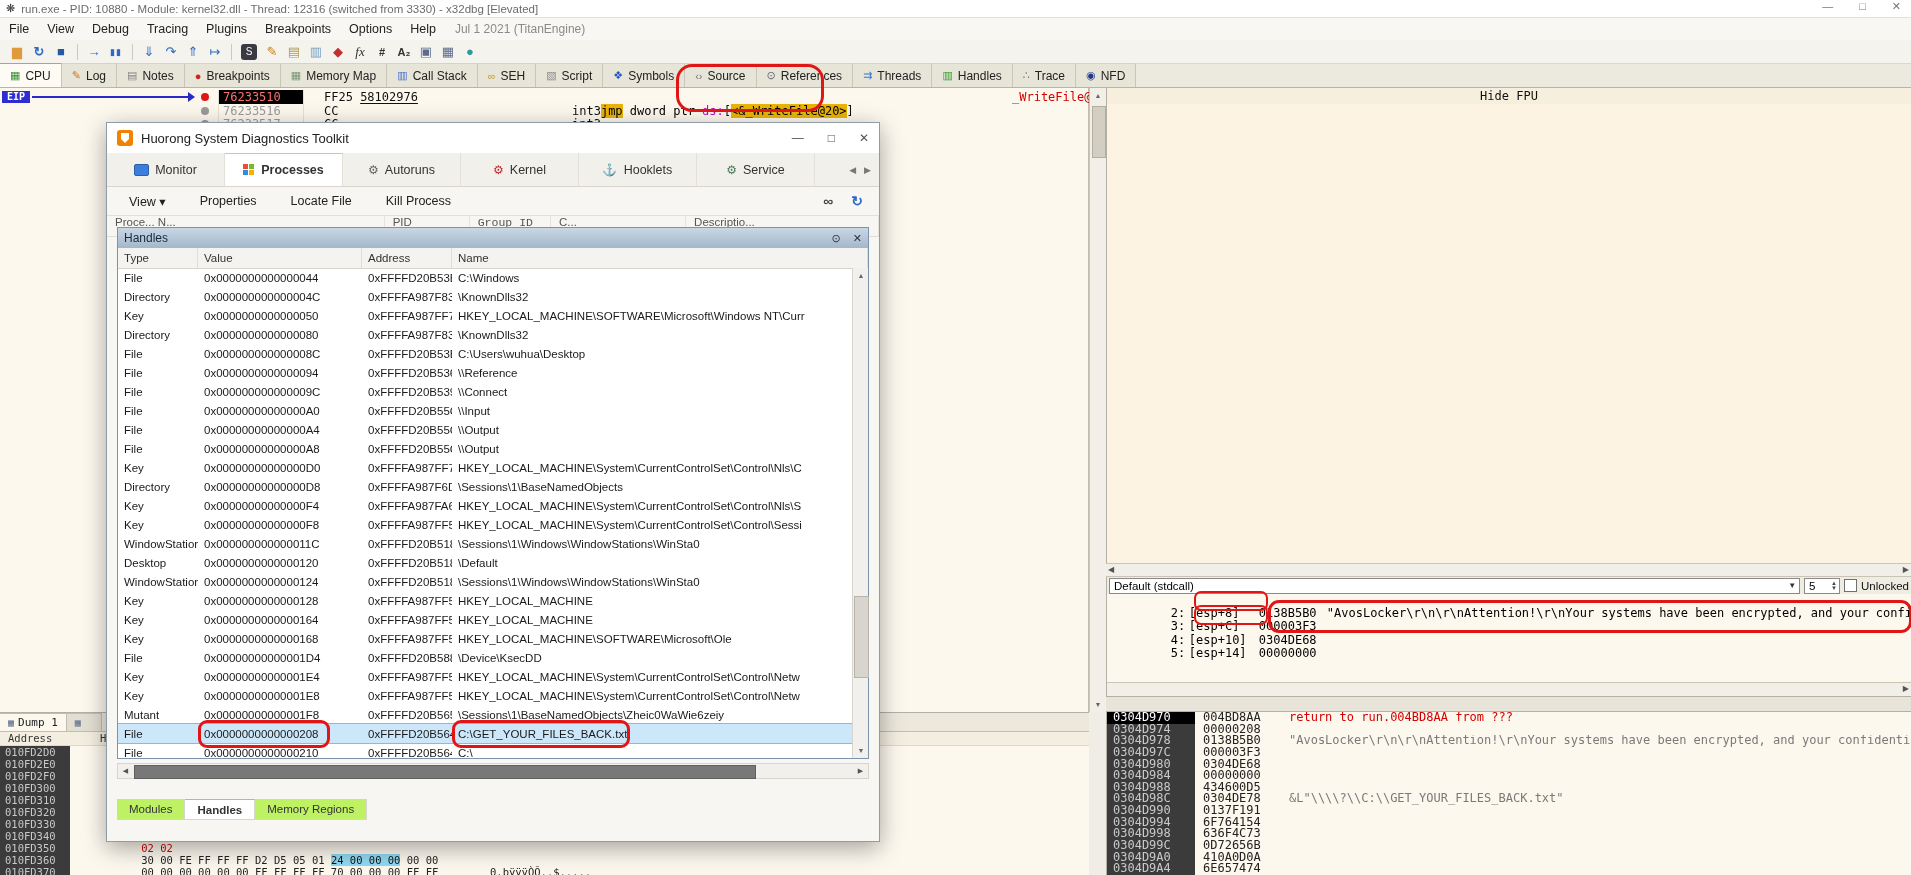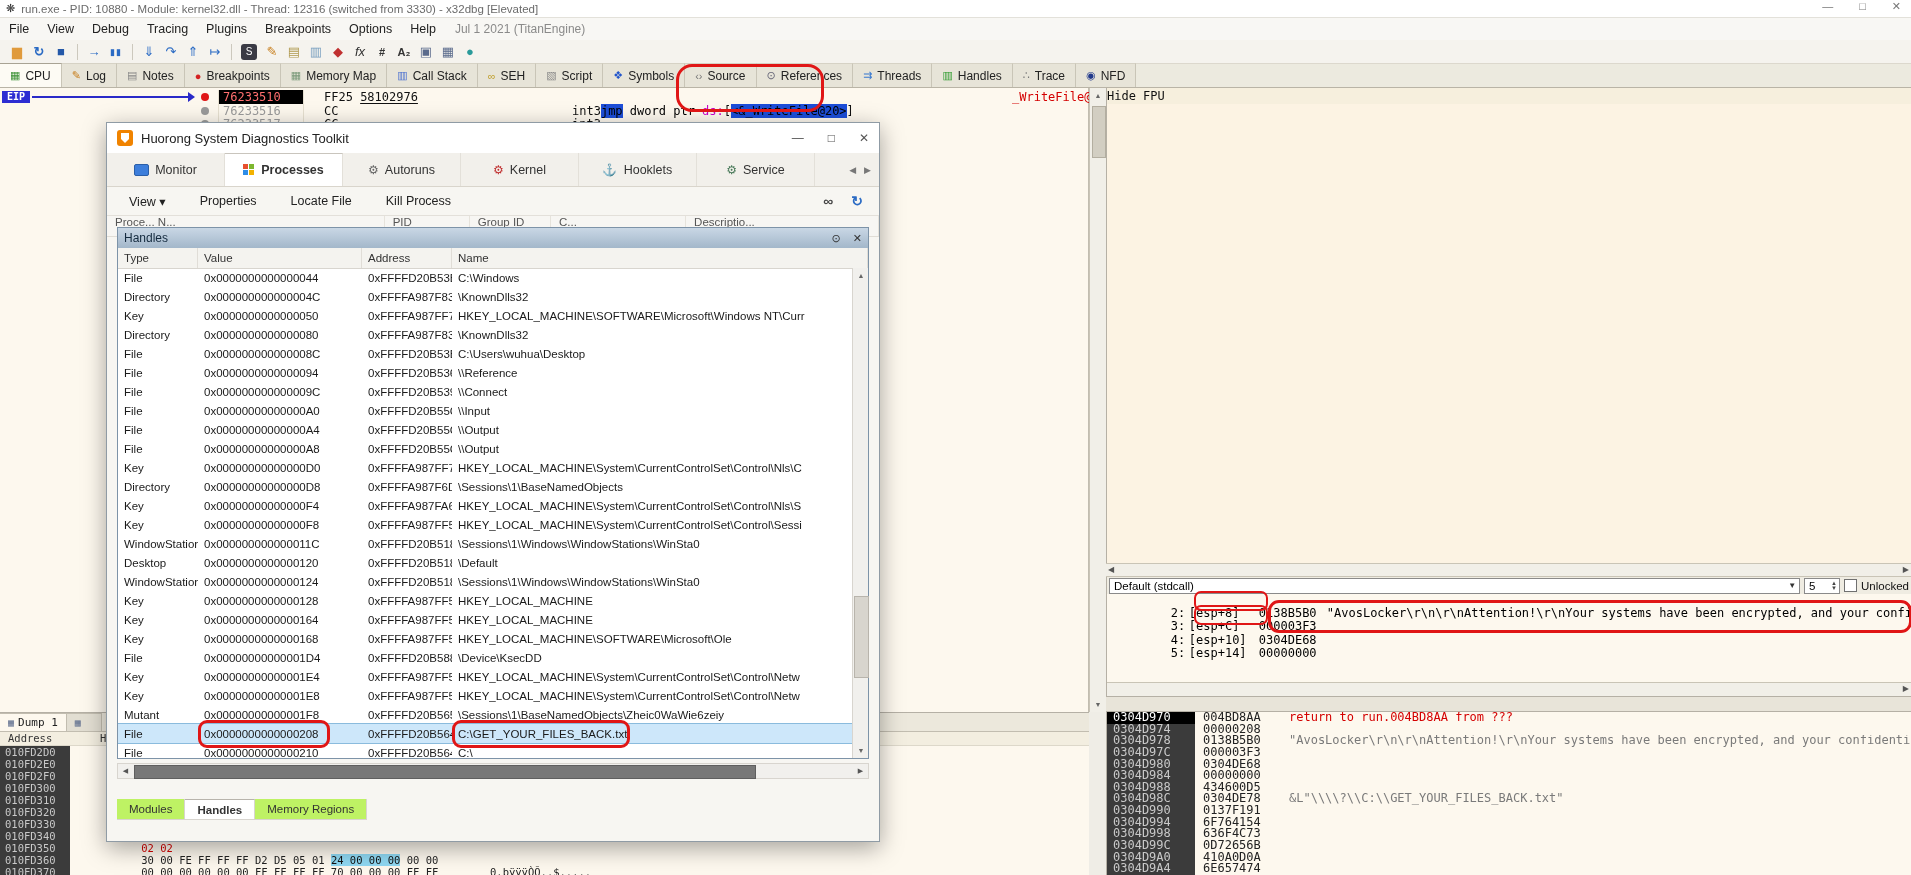--- a/index.html
+++ b/index.html
@@ -15,21 +15,21 @@
   #titlebar .title{font-size:11.5px;color:#6b6b6b}
   #titlebar .controls{position:absolute;right:10px;top:0;display:flex;gap:26px}
   #titlebar .controls span{font-size:11px;color:#777;cursor:default}
   #menubar{left:0;top:18px;width:1911px;height:22px;background:#f8f7f4;display:flex;align-items:center;box-sizing:border-box}
   #menubar .mi{font-size:12.5px;color:#222;padding:0 9px}
   #menubar .build{font-size:12px;color:#8a8a8a;margin-left:10px}
   #toolbar{left:0;top:40px;width:1911px;height:24px;background:#f5f3ee;border-bottom:1px solid #dcd8cd;
            display:flex;align-items:center;padding-left:6px;box-sizing:border-box}
   #toolbar .ti{width:22px;text-align:center;font-size:13px;line-height:22px}
   #toolbar .ti.txt{font-size:11px;font-weight:bold;color:#333}
-  #toolbar .ti.fx{font-style:italic;font-family:Liberation Sans, sans-serif}
+  #toolbar .ti.fx{font-style:italic;font-family:Liberation Serif, serif}
   #toolbar .ti.stile{width:16px;height:16px;line-height:16px;background:#3a3a44;color:#fff;font-size:10px;border-radius:3px;margin:0 4px}
   #toolbar .tb-sep{width:0;height:16px;border-left:1px solid #ccc8bd;margin:0 5px}
   #tabbar{left:0;top:64px;width:1911px;height:24px;background:#eceadf;border-bottom:1px solid #b9b4a6;
           display:flex;align-items:flex-end;box-sizing:border-box}
   .tab{height:23px;display:flex;align-items:center;gap:5px;padding:0 10px;font-size:12px;color:#222;
        background:#e7e4d8;border-right:1px solid #c9c5b7;border-top:1px solid #d6d2c5;cursor:default;white-space:nowrap}
   .tab.active{background:#fdfbf4;border-top:1px solid #a8a394}
   .tab .tic{font-size:11px}
 
   
@@ -43,30 +43,30 @@
             border-top:5px solid transparent;border-bottom:5px solid transparent}
   .bp-dot{position:absolute;left:201px;top:3px;width:8px;height:8px;border-radius:50%}
   .bp-red{background:#e01616}.bp-grey{background:#9a9a9a}
   .da-addr{width:86px;flex:none;padding-left:4px;box-sizing:border-box;border-left:1px solid #e6e0d0;border-right:1px solid #e6e0d0}
   .da-addr.cur{background:#000;color:#ff6e6e}
   .da-addr.dim{color:#9a9a9a}
   .da-bytes{width:240px;flex:none;padding-left:20px;color:#111}
   .da-bytes u{text-underline-offset:2px}
   .da-instr{width:440px;flex:none;padding-left:8px;color:#111}
   .da-comm{color:#d40000}
-  .i-k{color:#111}.i-b{color:#000000}.i-m{color:#c800c8}.i-hl{background:#1d4ed8;color:#000}
+  .i-k{color:#111}.i-b{color:#000000}.i-m{color:#c800c8}.i-hl{background:#eab308;color:#000}
   #disasm-info{left:6px;top:666px;font-size:12px;color:#111;white-space:pre}
   #disasm-status{left:6px;top:698px;font-size:11.5px;color:#111;white-space:pre}
   #dscroll{left:1089px;top:88px;width:17px;height:624px;background:#f1efe8;border-left:1px solid #c9c4b6;box-sizing:border-box}
   .sc-btn{position:absolute;left:0;width:16px;height:15px;font-size:7px;color:#666;text-align:center;line-height:15px}
   #dscroll .thumb{position:absolute;left:2px;top:18px;width:12px;height:50px;background:#d2cec2;border:1px solid #b3aea0}
 
   
   #registers{left:1106px;top:88px;width:805px;height:475px;background:#fcf3e3;border-left:1px solid #b5b0a5;box-sizing:border-box;overflow:hidden}
-  #hidefpu{height:16px;background:#f6efdd;text-align:left;font-size:12px;color:#111;line-height:16px}
+  #hidefpu{height:16px;background:#f6efdd;text-align:center;font-size:12px;color:#111;line-height:16px}
   #reglines{padding:1px 0 0 8px}
   .regline{height:12.4px;font-size:12px;line-height:12.4px;white-space:pre;overflow:hidden}
   #regscroll{left:1106px;top:563px;width:805px;height:14px;background:#f1efe8;border-top:1px solid #c9c4b6;border-bottom:1px solid #c9c4b6;box-sizing:border-box}
   #regscroll .la{position:absolute;left:2px;top:0;font-size:8px;color:#555;line-height:12px}
   #regscroll .ra{position:absolute;right:2px;top:0;font-size:8px;color:#555;line-height:12px}
 
   
   #args{left:1106px;top:577px;width:805px;height:119px;background:#fdf8ee;border-left:1px solid #b5b0a5;box-sizing:border-box;overflow:hidden}
   #args-head{height:17px;display:flex;align-items:center;gap:4px;padding:1px 2px;box-sizing:border-box;background:#efece2}
   #args-combo{flex:1;height:14px;background:#fff;border:1px solid #8a8a8a;font-size:11.5px;padding-left:4px;
@@ -805,21 +805,21 @@
       </div>
     <div class="right">
       <span class="binoc">∞</span>
       <span class="refresh">↻</span>
     </div>
   </div>
   <div id="hr-cols">
 
   <span style="width: 288px;">Proce... N...</span>
       <span style="width: 88px;">PID</span>
-      <span style="width: 84px;">Group ID</span>
+      <span style="width: 84px; font-family: Liberation Mono, monospace;">Group ID</span>
       <span style="width: 140px;">C...</span>
       <span style="width: 200px;">Descriptio...</span>
     </div>
 
   <div id="handles-panel">
     <div id="hp-head">
       <span>Handles</span>
       <span class="icons">
           <span>⊙</span>
           <span>✕</span>

